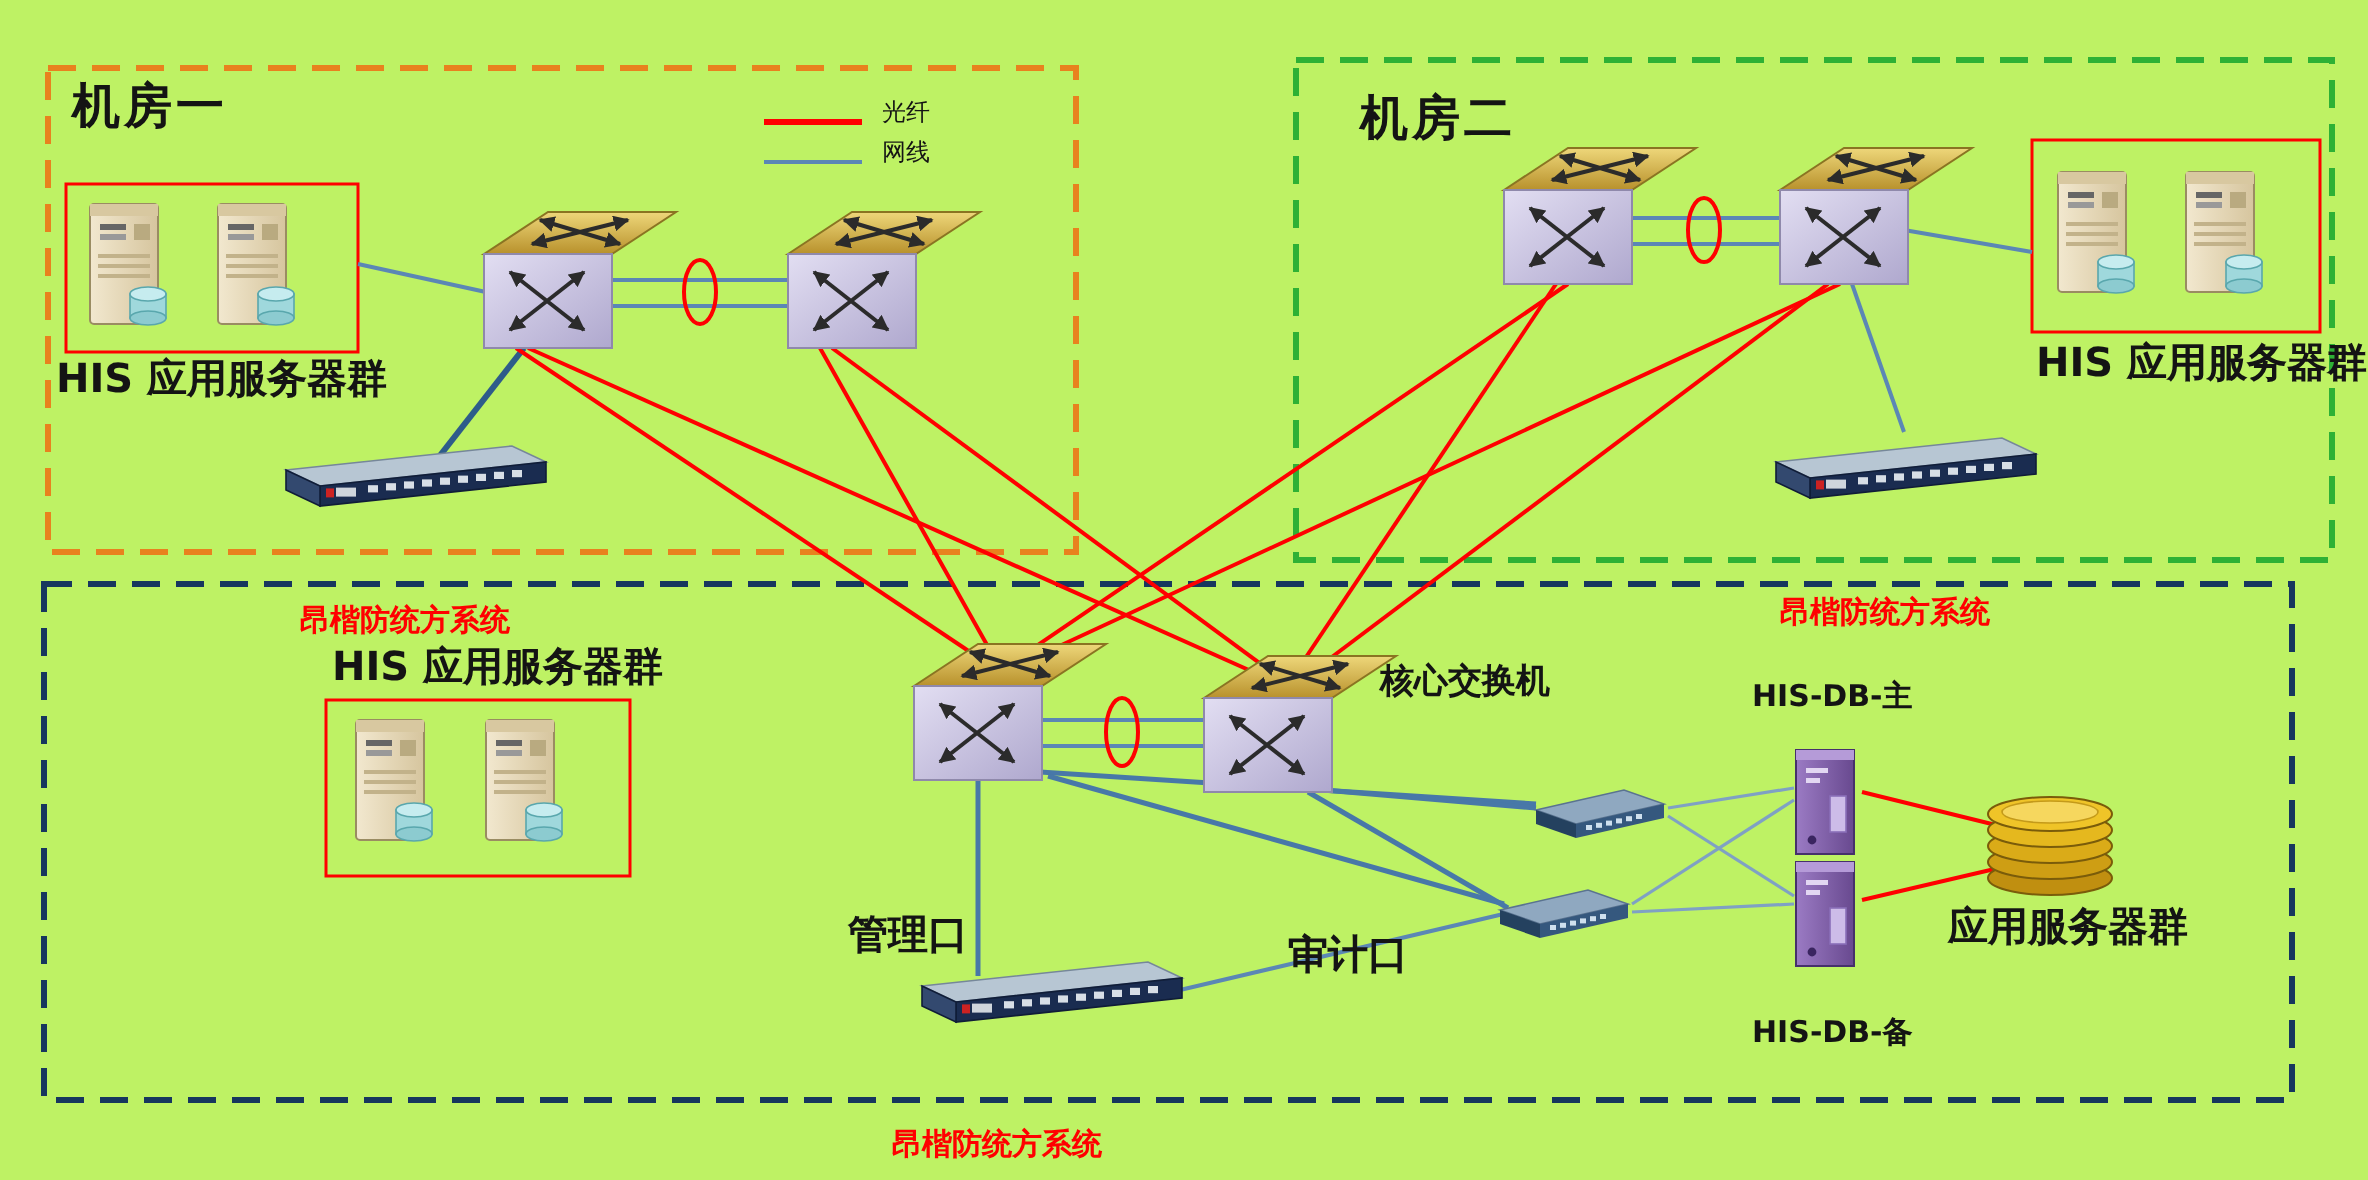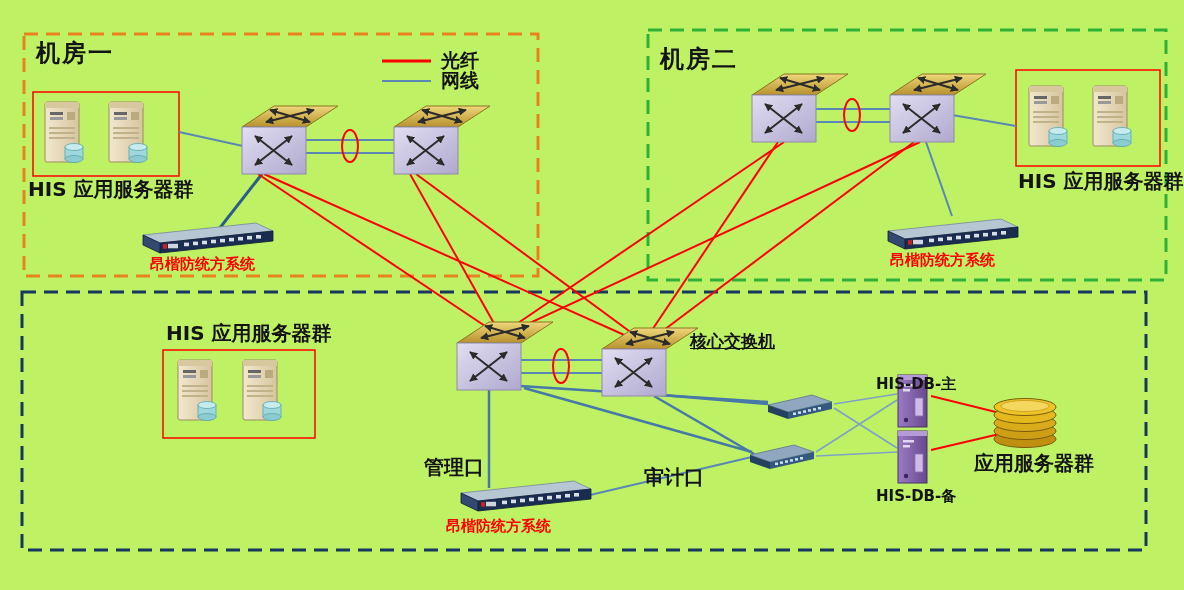--- a/index.html
+++ b/index.html
@@ -2,24 +2,24 @@
 <html style="--fiber_red: #FF0000; --cable_blue: #5B87B5; --room1_border: #E8821E; --room2_border: #2EB135; --core_border: #17375E; --highlight_red: #FF0000;"><head>
 <meta charset="utf-8">
 <style>
   html,body{margin:0;padding:0;background:#ffffff;}
   #stage{position:relative;width:1184px;height:590px;background:#bef264;overflow:hidden;
          font-family:"DejaVu Sans","Liberation Sans",sans-serif;}
   #net-svg{position:absolute;left:0;top:0;}
   .lbl{position:absolute;font-weight:bold;color:#141414;white-space:nowrap;line-height:1.1;}
   .t-room{font-size:24px;letter-spacing:2px;}
   .t-std{font-size:20px;}
-  .t-core{font-size:17px;text-decoration:underline;}
+  .t-core{font-size:17px;}
   .t-db{font-size:15px;}
-  .t-legend{font-size:19px;font-weight:bold;}
-  .t-red{font-size:15px;color:var(--highlight_red,#f00);}
+  .t-legend{font-size:12px;font-weight:normal;}
+  .t-red{font-size:15px;color:var(--highlight_red,#f00);margin-top:46px;}
   .fiber{stroke:var(--fiber_red,#f00);stroke-width:2;fill:none;}
   .legend-fiber{stroke-width:3;}
   .cable{stroke:var(--cable_blue,#5B87B5);stroke-width:2;fill:none;}
   .cable-thick{stroke:#2E5C8A;stroke-width:3;fill:none;}
   .cable-mid{stroke:#4878A8;stroke-width:2.5;fill:none;}
   .cable-thin{stroke:#7FA1C4;stroke-width:1.6;fill:none;}
   .agg-ring{stroke:var(--fiber_red,#f00);stroke-width:2;fill:none;}
   .room-box{fill:none;stroke-width:3;stroke-dasharray:14 8;}
   .room1-box{stroke:var(--room1_border,#E8821E);}
   .room2-box{stroke:var(--room2_border,#2EB135);}
@@ -217,26 +217,26 @@
       <ellipse class="agg-ring" cx="561" cy="366" rx="8" ry="17"></ellipse>
     </g>
   </svg>
 
   <div class="lbl t-room" style="left:36px;top:40px">机房一</div>
   <div class="lbl t-legend" style="left:441px;top:50px">光纤</div>
   <div class="lbl t-legend" style="left:441px;top:70px">网线</div>
   <div class="lbl t-std" style="left:28px;top:178px">HIS 应用服务器群</div>
   <div class="lbl t-red" style="left:150px;top:256px">昂楷防统方系统</div>
 
-  <div class="lbl t-room" style="left:660px;top:46px">机房二</div>
+  <div class="lbl t-room" style="left:680px;top:46px">机房二</div>
   <div class="lbl t-std" style="left:1018px;top:170px">HIS 应用服务器群</div>
   <div class="lbl t-red" style="left:890px;top:252px">昂楷防统方系统</div>
 
   <div class="lbl t-std" style="left:166px;top:322px">HIS 应用服务器群</div>
   <div class="lbl t-core" style="left:690px;top:332px">核心交换机</div>
   <div class="lbl t-std" style="left:424px;top:456px">管理口</div>
   <div class="lbl t-std" style="left:644px;top:466px">审计口</div>
   <div class="lbl t-red" style="left:446px;top:518px">昂楷防统方系统</div>
-  <div class="lbl t-db" style="left:876px;top:376px">HIS-DB-主</div>
-  <div class="lbl t-db" style="left:876px;top:488px">HIS-DB-备</div>
+  <div class="lbl t-db" style="left:876px;top:340px">HIS-DB-主</div>
+  <div class="lbl t-db" style="left:876px;top:508px">HIS-DB-备</div>
   <div class="lbl t-std" style="left:974px;top:452px">应用服务器群</div>
 
 </div>
 
 </body></html>

